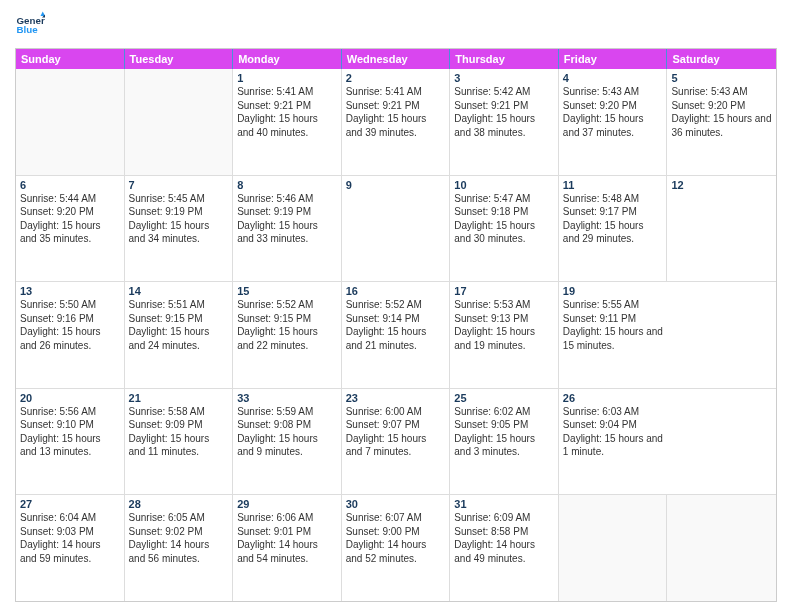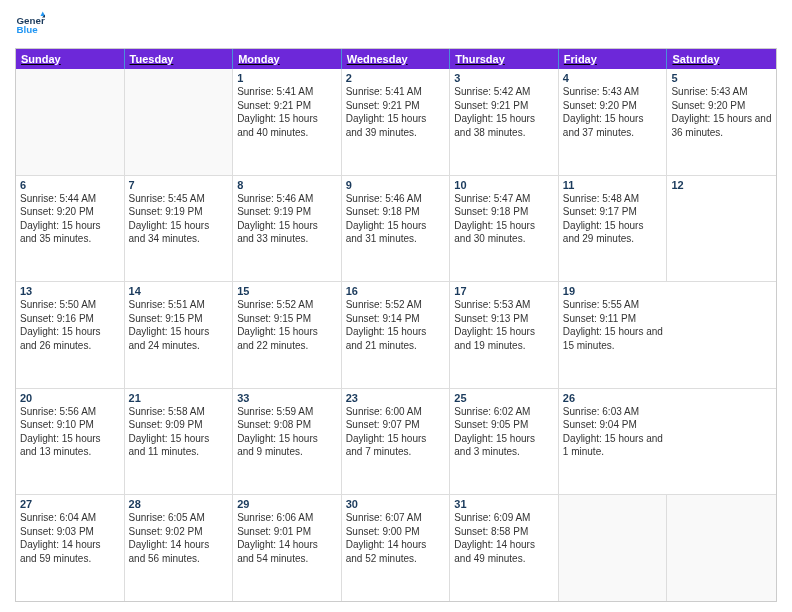--- a/index.html
+++ b/index.html
@@ -48,22 +48,21 @@
     }
     .calendar {
       flex: 1;
       border: 1px solid #ccc;
       display: flex;
       flex-direction: column;
     }
     .cal-header {
       display: grid;
       grid-template-columns: repeat(7, 1fr);
-      background: #6d28d9;
-      text-decoration: underline;
+      background: #d946ef;
     }
     .cal-header-cell {
       color: #fff;
       font-size: 11px;
       font-weight: bold;
       padding: 4px 5px;
       text-align: left;
       border-right: 1px solid #4a90d9;
     }
     .cal-header-cell:last-child { border-right: none; }
@@ -179,23 +178,20 @@
 Daylight: 15 hours and 34 minutes.</div>
           </div>
           <div class="cal-cell">
             <div class="day-num">8</div>
             <div class="day-info">Sunrise: 5:46 AM
 Sunset: 9:19 PM
 Daylight: 15 hours and 33 minutes.</div>
           </div>
           <div class="cal-cell">
             <div class="day-num">9</div>
-            <div class="day-info">Sunrise: 5:46 AM
-Sunset: 9:18 PM
-Daylight: 15 hours and 31 minutes.</div>
           </div>
           <div class="cal-cell">
             <div class="day-num">10</div>
             <div class="day-info">Sunrise: 5:47 AM
 Sunset: 9:18 PM
 Daylight: 15 hours and 30 minutes.</div>
           </div>
           <div class="cal-cell">
             <div class="day-num">11</div>
             <div class="day-info">Sunrise: 5:48 AM

